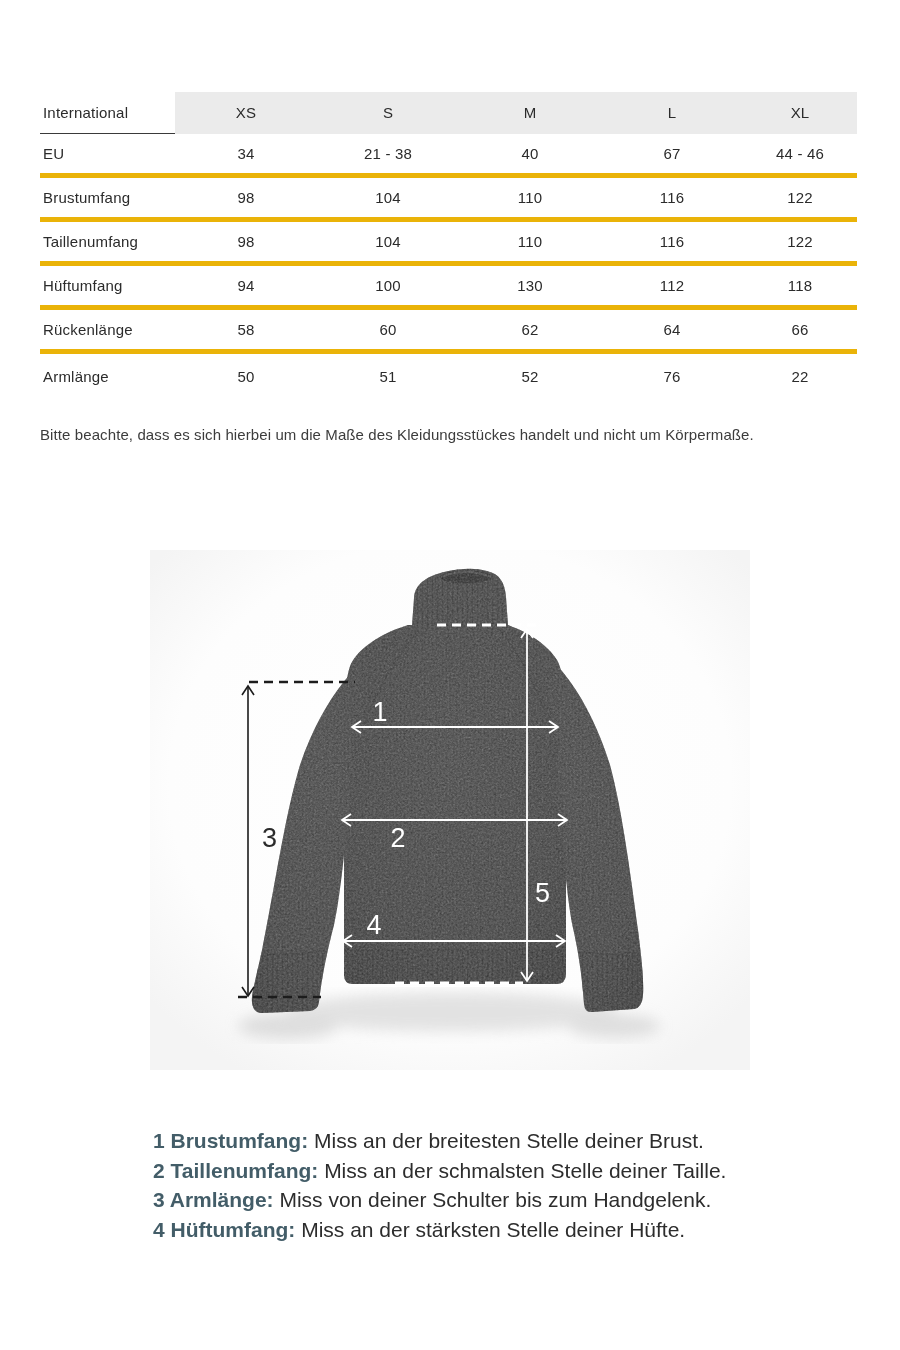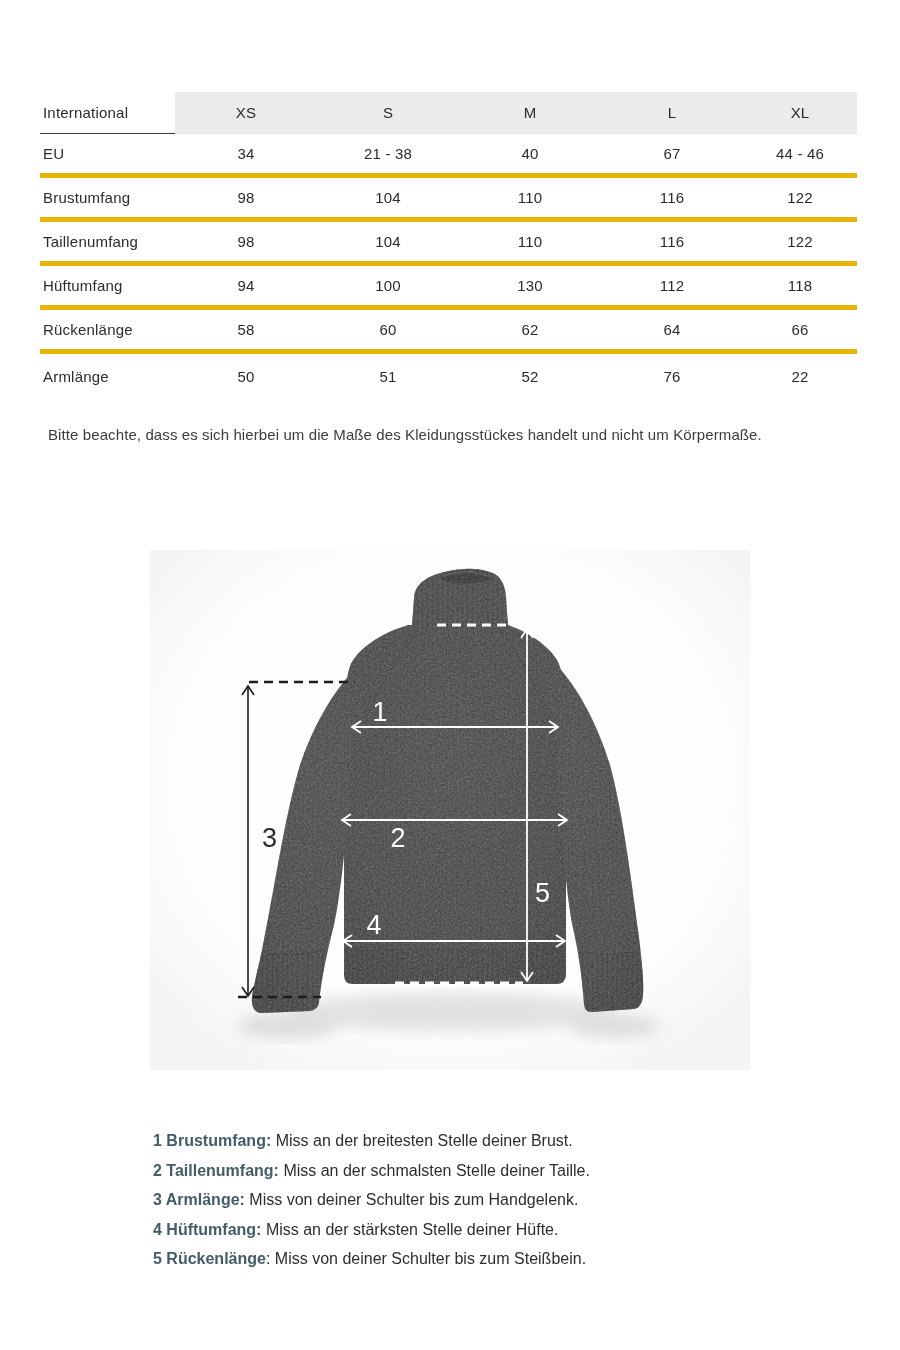--- a/index.html
+++ b/index.html
@@ -18,30 +18,30 @@
   .t-row.header { height:42px; border-bottom:1px solid #3a3a3a; }
   .t-row:last-child { border-bottom:none; }
   .t-cell { text-align:center; font-size:15px; letter-spacing:.2px; color:#2b2b2b; }
   .t-label { text-align:left; padding-left:3px; }
   .header .t-cell { background:#ebebeb; height:42px; line-height:42px; }
   .header .t-label { background:transparent; }
 
   
   .note {
     position:absolute; left:40px; top:426px; width:820px;
-    font-size:15px; color:#3c3c3c; letter-spacing:.1px;margin-left:8px;
+    font-size:15px; color:#3c3c3c; letter-spacing:.1px;
   }
 
   
   .diagram-svg { position:absolute; left:140px; top:545px; width:620px; height:530px; }
   .meas-num { font-family:"Liberation Sans", sans-serif; font-size:27px; }
 
   
   .legend { position:absolute; left:153px; top:1126px; width:640px; }
-  .legend-item { font-size:16px; line-height:29.5px; color:#2d2d2d; }
+  .legend-item { font-size:21px; line-height:29.5px; color:#2d2d2d; }
   .lg-label { font-weight:700; color:#435d68; }
 </style>
 </head>
 <body>
 
 <div class="size-table">
   <div class="t-row header">
     <div class="t-cell t-label">International</div>
     <div class="t-cell">XS</div>
     <div class="t-cell">S</div>
@@ -211,14 +211,13 @@
     <text class="meas-num" x="374" y="934" fill="#ffffff" text-anchor="middle">4</text>
     <text class="meas-num" x="535" y="902" fill="#ffffff" text-anchor="start">5</text>
   </g>
 </svg>
 
 <div class="legend">
   <div class="legend-item"><span class="lg-label">1 Brustumfang:</span><span> Miss an der breitesten Stelle deiner Brust.</span></div>
   <div class="legend-item"><span class="lg-label">2 Taillenumfang:</span><span> Miss an der schmalsten Stelle deiner Taille.</span></div>
   <div class="legend-item"><span class="lg-label">3 Armlänge:</span><span> Miss von deiner Schulter bis zum Handgelenk.</span></div>
   <div class="legend-item"><span class="lg-label">4 Hüftumfang:</span><span> Miss an der stärksten Stelle deiner Hüfte.</span></div>
-  <div class="legend-item"><span class="lg-label">5 Rückenlänge</span><span>: Miss von deiner Schulter bis zum Steißbein.</span></div>
 </div>
 
 </body></html>

